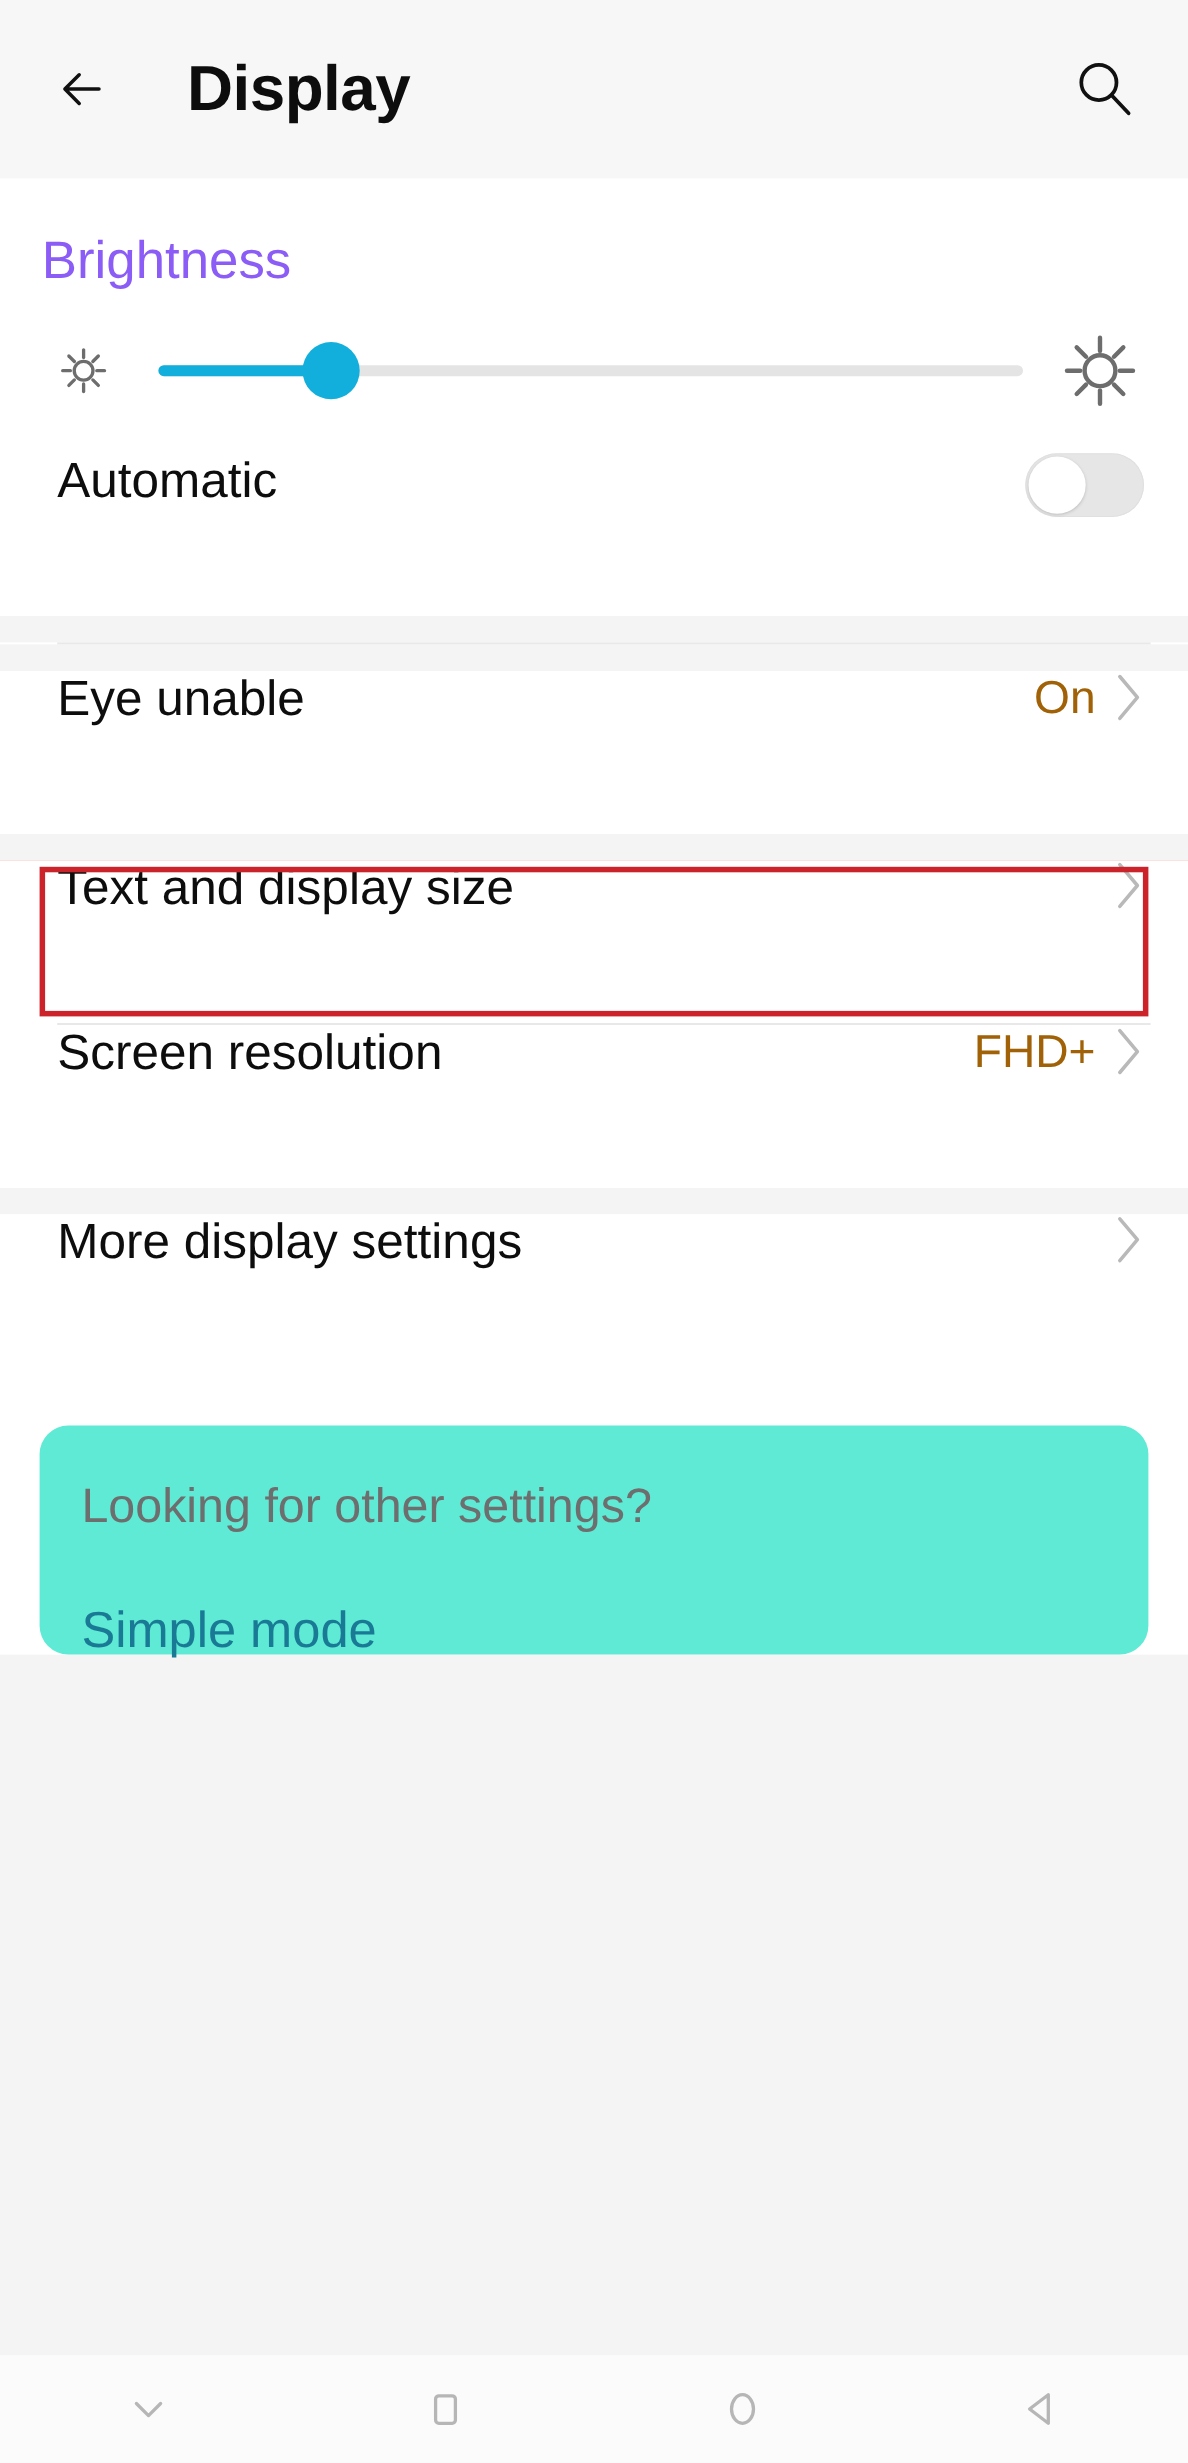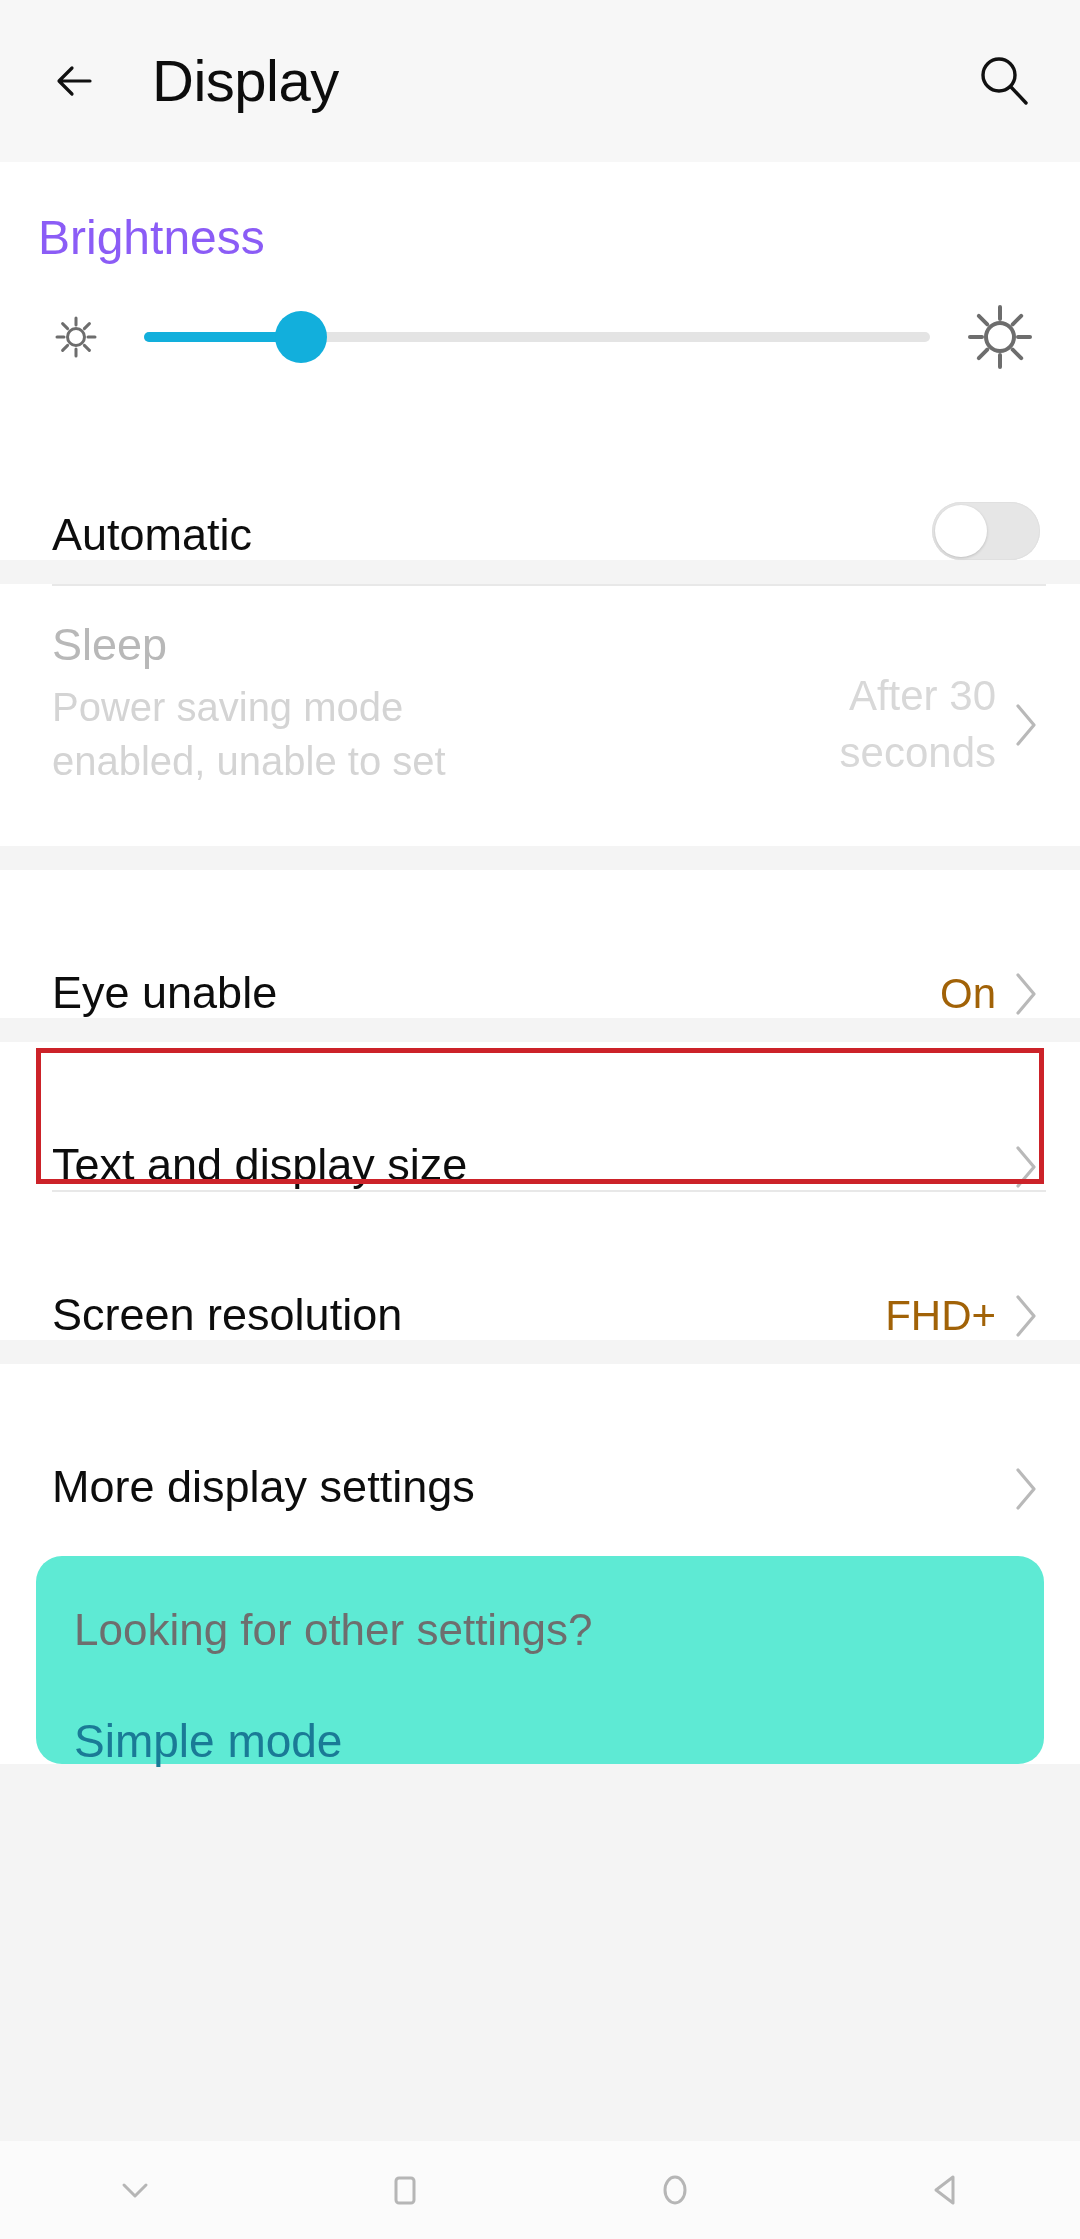--- a/index.html
+++ b/index.html
@@ -30,24 +30,24 @@
     padding: 0 46px 0 52px;
   }
   .back-arrow {
     width: 58px;
     height: 58px;
     flex: 0 0 58px;
     display: block;
   }
   .appbar-title {
     font-size: 58px;
-    font-weight: 400;
+    font-weight: 700;
     color: #0d0d0d;
     letter-spacing: -0.5px;
-    margin-left: 42px;
+    margin-left: 60px;
     line-height: 1;
   }
   .appbar-spacer { flex: 1 1 auto; }
   .search-icon { width: 60px; height: 60px; flex: 0 0 60px; display: block; }
 
   
   .section {
     background: #ffffff;
     width: 100%;
   }
@@ -109,21 +109,21 @@
     height: 52px;
     border-radius: 50%;
     background: #12afdc;
     left: 20%;
     transform: translateX(-50%);
   }
 
   
   .row {
     display: flex;
-    align-items: flex-end;
+    align-items: flex-start;
     min-height: 148px;
     padding: 0 40px 0 52px;
     background: #ffffff;
     position: relative;
   }
   .row-tall { min-height: 260px; align-items: flex-start; padding-top: 34px; padding-bottom: 28px; }
 
   .row-text { flex: 1 1 auto; min-width: 0; padding-right: 18px; }
 
   .row-title {
@@ -325,34 +325,20 @@
 
   </div>
 
   <div class="gap"></div>
 
   <div class="section">
 
 
     <div class="divider"></div>
 
-    <div class="row row-tall">
-      <div class="row-text">
-        <div class="row-title disabled">Sleep</div>
-        <div class="row-sub">Power saving mode enabled, unable to set</div>
-      </div>
-      <div class="row-right">
-        <div class="row-value wrapval">After 30 seconds</div>
-        <span class="chev">
-          <svg viewBox="0 0 26 46" width="26" height="46">
-            <path d="M4 4 L20 23 L4 42" fill="none" stroke="#b9b9b9" stroke-width="3.2" stroke-linecap="round" stroke-linejoin="round"></path>
-          </svg>
-        </span>
-      </div>
-    </div>
 
   </div>
 
   <div class="gap"></div>
 
   <div class="section">
     <div class="row">
       <div class="row-text">
         <div class="row-title">Eye unable</div>
       </div>

